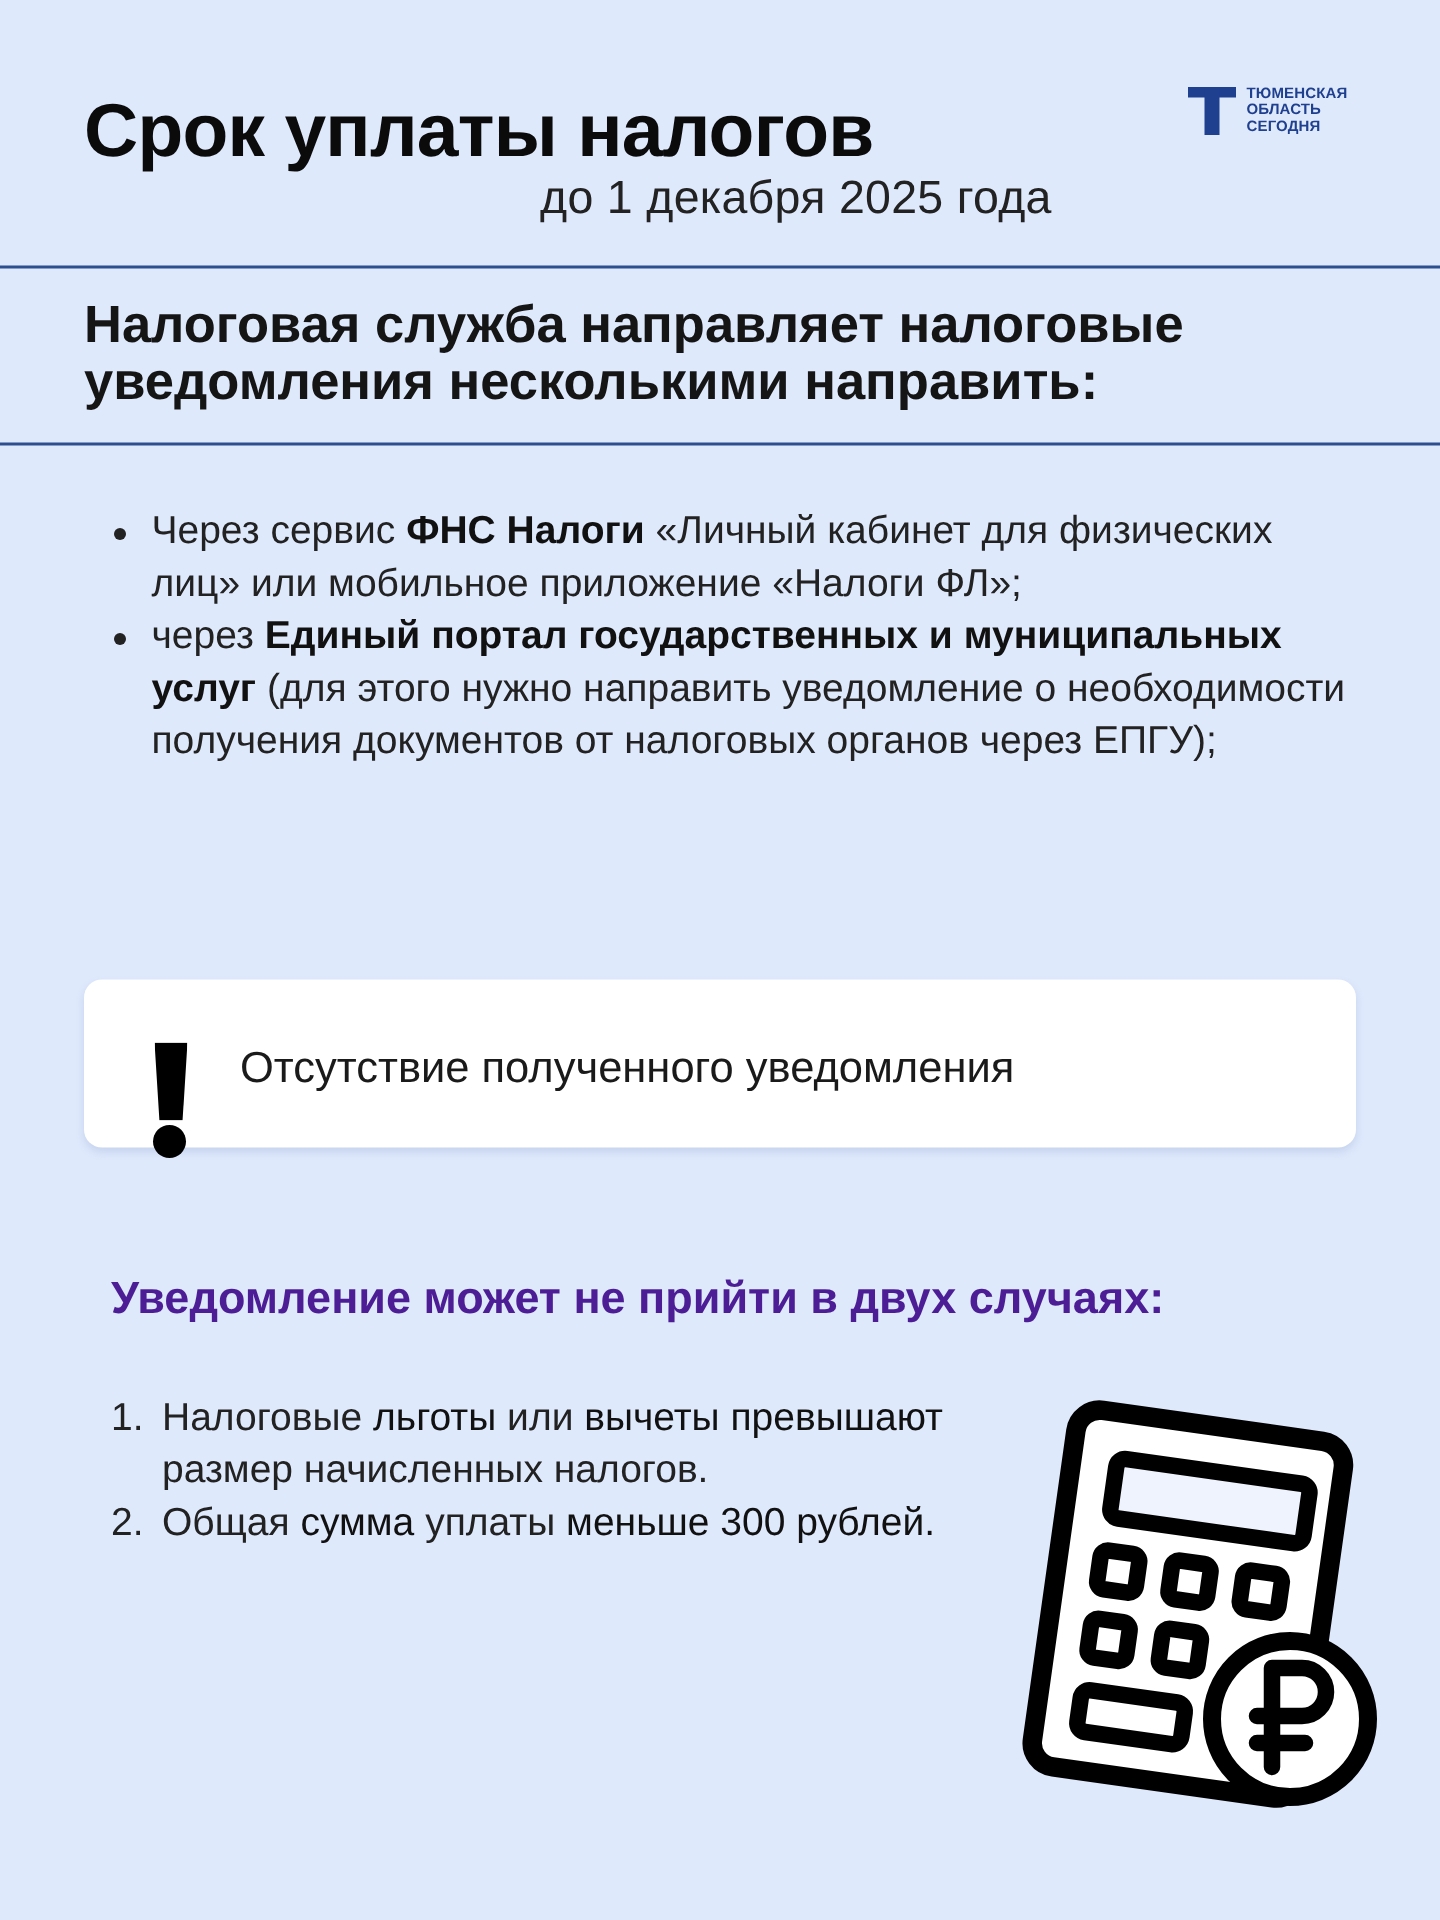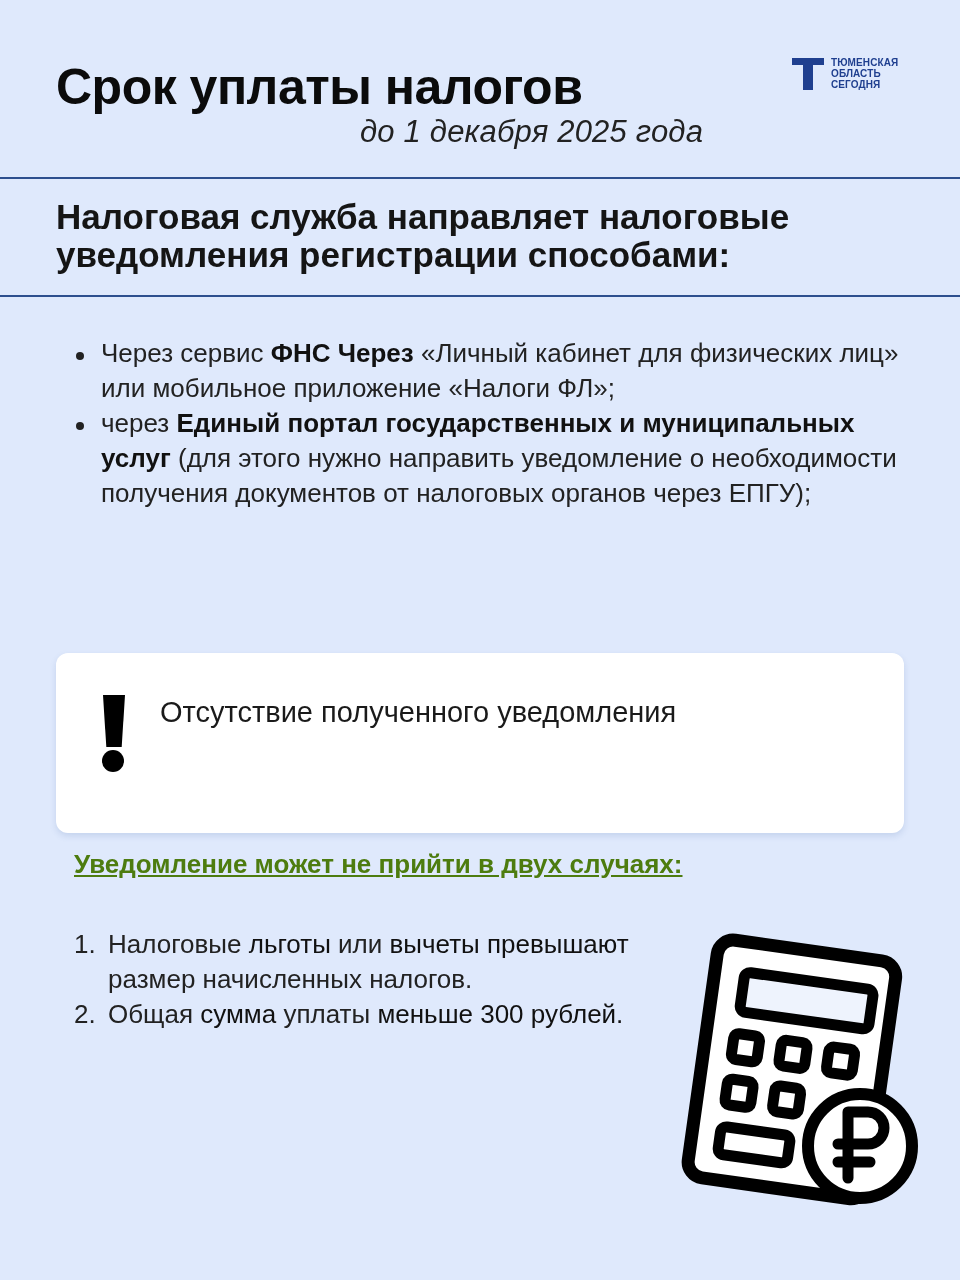--- a/index.html
+++ b/index.html
@@ -11,21 +11,21 @@
       position: relative;
       overflow: hidden;
     }
     .header { position: absolute; left: 0; top: 0; width: 960px; height: 178px; }
     .title {
       position: absolute; left: 56px; top: 58px;
       font-size: 50px; font-weight: 700; color: #0b0b0b; letter-spacing: -0.5px;
     }
     .subtitle {
       position: absolute; left: 360px; top: 114px;
-      font-size: 31px; font-style: italic; font-weight: 400; color: #222;
+      font-size: 31px; font-weight: 400; color: #222;
       letter-spacing: 0.2px;
     }
     .logo { position: absolute; left: 792px; top: 56px; display: flex; align-items: center; }
     .logo-t { width: 32px; height: 32px; position: relative; margin-top: 2px; }
     .logo-t .bar { position: absolute; left: 0; top: 0; width: 32px; height: 7px; background: #1f3f8f; }
     .logo-t .stem { position: absolute; left: 11px; top: 0; width: 10px; height: 32px; background: #1f3f8f; }
     .logo-text {
       margin-left: 7px; font-size: 10px; font-weight: 700; color: #1f3f8f;
       line-height: 11px; letter-spacing: 0.1px;
     }
@@ -38,40 +38,40 @@
     .ways li {
       position: relative; padding-left: 27px;
       font-size: 26px; line-height: 35px; color: #222;
     }
     .ways li::before {
       content: ""; position: absolute; left: 2px; top: 16px;
       width: 8px; height: 8px; border-radius: 50%; background: #222;
     }
     .ways b { font-weight: 700; color: #111; }
     .notice {
-      position: absolute; left: 56px; top: 653px; width: 848px; height: 180px;
+      position: absolute; left: 56px; top: 653px; width: 848px; height: 112px;
       background: #fff; border-radius: 12px;
       box-shadow: 0 3px 6px rgba(80, 110, 170, 0.18);
     }
     .excl { position: absolute; left: 45px; top: 42px; width: 26px; height: 76px; }
     .excl .stick {
       position: absolute; left: 2px; top: 0; width: 22px; height: 52px;
       background: #000; clip-path: polygon(0 0, 100% 0, 85% 100%, 15% 100%);
     }
     .excl .dot {
       position: absolute; left: 1px; top: 55px; width: 22px; height: 22px;
       border-radius: 50%; background: #000;
     }
     .notice-text {
       position: absolute; left: 104px; top: 40px;
       font-size: 29px; line-height: 38px; color: #1a1a1a;
     }
     .cases-head {
       position: absolute; left: 74px; top: 849px;
-      font-size: 26px; font-weight: 700; color: #4d7c0f; text-decoration: underline;
+      font-size: 30px; font-weight: 700; color: #4c1d95;
     }
     .cases { position: absolute; left: 74px; top: 927px; width: 580px; list-style: none; }
     .cases li {
       position: relative; padding-left: 34px;
       font-size: 26px; line-height: 35px; color: #222;
     }
     .cases li .num { position: absolute; left: 0; top: 0; }
     .cases b { font-weight: 400; color: #111; }
     .calc { position: absolute; left: 662px; top: 928px; width: 270px; height: 290px; }
   </style>
@@ -91,27 +91,27 @@
       <div>ОБЛАСТЬ</div>
       <div>СЕГОДНЯ</div>
     </div>
   </div>
 </div>
 
 <div class="divider" style="top:177px"></div>
 
 <div class="section-head">
   <div>Налоговая служба направляет налоговые</div>
-  <div>уведомления регистрации способами:</div>
+  <div>уведомления несколькими направить:</div>
 </div>
 
 <div class="divider" style="top:295px"></div>
 
 <ul class="ways" id="ways">
-    <li><span>Через сервис </span><b>ФНС Через</b><span> «Личный кабинет для физических лиц» или мобильное приложение «Налоги ФЛ»;</span></li>
+    <li><span>Через сервис </span><b>ФНС Налоги</b><span> «Личный кабинет для физических лиц» или мобильное приложение «Налоги ФЛ»;</span></li>
     <li><span>через </span><b>Единый портал государственных и муниципальных услуг</b><span> (для этого нужно направить уведомление о необходимости получения документов от налоговых органов через ЕПГУ);</span></li>
   </ul>
 
 <div class="notice">
   <div class="excl">
     <div class="stick"></div>
       <div class="dot"></div>
   </div>
   <div class="notice-text">
     <div>Отсутствие полученного уведомления</div>

